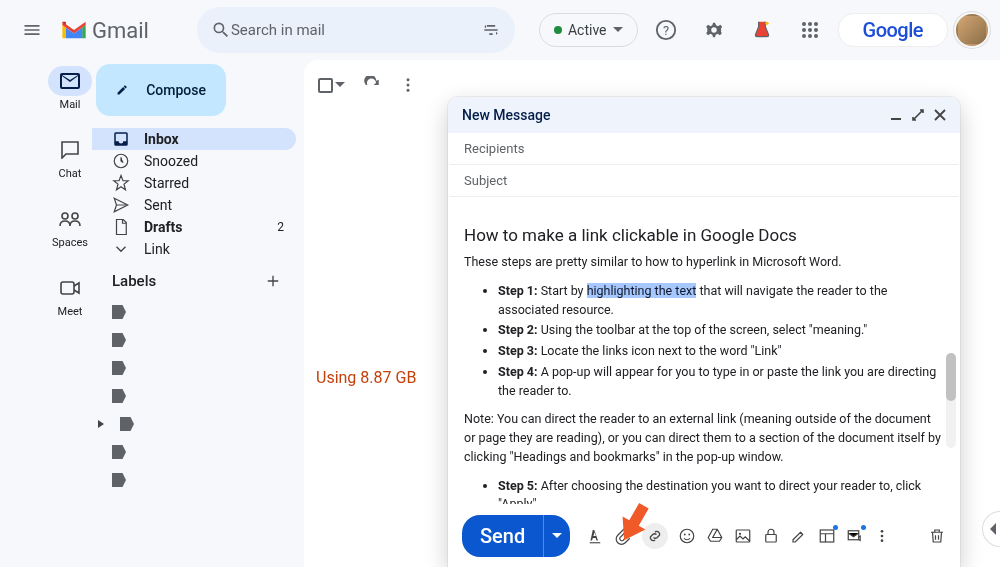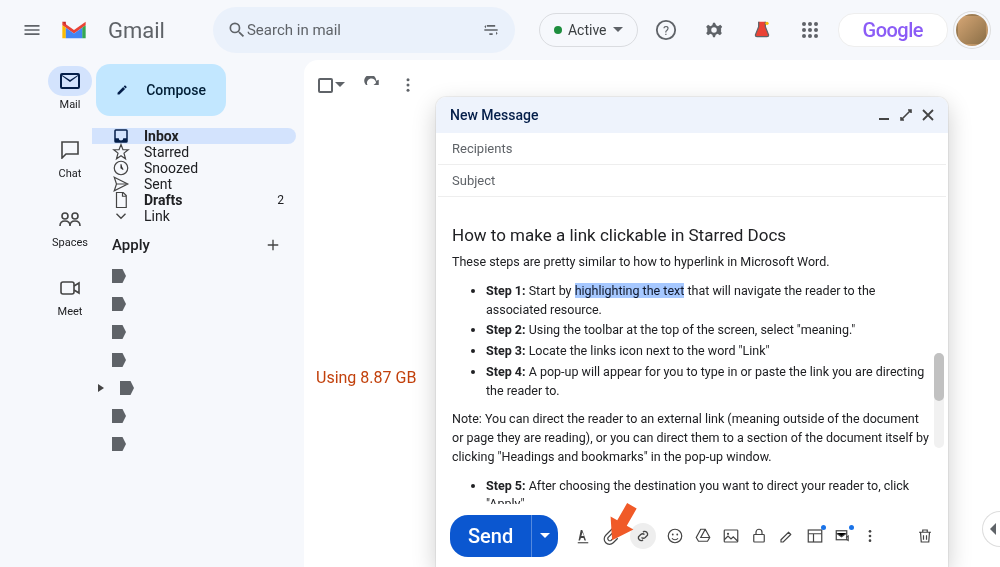--- a/index.html
+++ b/index.html
@@ -1,57 +1,57 @@
 <!DOCTYPE html>
 <html><head>
 <meta charset="utf-8">
 <style>
 * { box-sizing: border-box; margin: 0; padding: 0; font-family: 'Google Sans', Roboto, Arial, sans-serif; }
 body { background: #f6f8fc; width: 1000px; height: 567px; overflow: hidden; position: relative; }
 
 .header { display: flex; align-items: center; height: 60px; padding: 0 12px; gap: 8px; }
 .hamburger { width: 40px; height: 40px; border-radius: 50%; display: flex; align-items: center; justify-content: center; cursor: pointer; }
-.logo { display: flex; align-items: center; gap: 20px; margin-right: 40px; }
+.logo { display: flex; align-items: center; gap: 4px; margin-right: 40px; }
 .logo-text { font-size: 22px; color: #5f6368; font-weight: 400; }
 .search-bar { flex: 1; max-width: 580px; background: #eaf1fb; border-radius: 28px; height: 46px; display: flex; align-items: center; padding: 0 14px; color: #5f6368; gap: 0; margin-right: 16px; }
 .search-bar input { border: none; background: transparent; flex: 1; font-size: 15px; outline: none; color: #1f1f1f; }
 .search-bar input::placeholder { color: #5f6368; }
 .status-chip { border: 1px solid #dadce0; border-radius: 18px; height: 34px; padding: 0 14px; display: flex; align-items: center; gap: 6px; font-size: 14px; color: #3c4043; }
 .status-dot { width: 8px; height: 8px; background: #1e8e3e; border-radius: 50%; }
 .header-icons { display: flex; align-items: center; gap: 8px; }
 .icon-btn { width: 40px; height: 40px; border-radius: 50%; display: flex; align-items: center; justify-content: center; cursor: pointer; color: #5f6368; }
-.google-logo { font-size: 20px; font-weight: 500; letter-spacing: -0.5px; color: #8b5cf6; padding: 4px 24px; background: #fff; border-radius: 16px; border: 1px solid #eee; }
+.google-logo { font-size: 20px; font-weight: 500; letter-spacing: -0.5px; color: #1d4ed8; padding: 4px 24px; background: #fff; border-radius: 16px; border: 1px solid #eee; }
 .avatar { width: 32px; height: 32px; border-radius: 50%; background: linear-gradient(135deg, #d4a574, #8b6f47); border: 2px solid transparent; box-shadow: 0 0 0 2px #f6f8fc, 0 0 0 3px #ddd; }
 
 .body-wrap { display: flex; height: calc(100% - 60px); }
 
 .rail { width: 60px; display: flex; flex-direction: column; align-items: flex-end; padding-top: 6px; gap: 24px; margin-left: 32px; }
 .rail-item { display: flex; flex-direction: column; align-items: center; gap: 2px; font-size: 11px; color: #202124; cursor: pointer; }
 .rail-icon { width: 44px; height: 30px; border-radius: 15px; display: flex; align-items: center; justify-content: center; }
 .rail-icon.active { background: #d3e3fd; }
 
 .sidebar { width: 212px; padding: 4px 8px 0 0; }
 .compose-btn { background: #c2e7ff; border-radius: 14px; padding: 16px 20px; display: flex; align-items: center; gap: 18px; font-size: 14px; font-weight: 500; color: #001d35; cursor: pointer; margin-bottom: 12px; margin-left: 4px; width: 130px; }
 .folder-list { list-style: none; }
-.folder-item { display: flex; align-items: center; gap: 14px; padding: 4px 12px 4px 20px; border-radius: 0 16px 16px 0; font-size: 14px; color: #202124; cursor: pointer; height: 16px; }
+.folder-item { display: flex; align-items: center; gap: 14px; padding: 4px 12px 4px 20px; border-radius: 0 16px 16px 0; font-size: 14px; color: #202124; cursor: pointer; height: 22px; }
 .folder-item.active { background: #d3e3fd; font-weight: 700; }
 .folder-item .count { margin-left: auto; font-size: 12px; }
 .folder-item.bold-name .name { font-weight: 700; }
 .labels-header { display: flex; align-items: center; justify-content: space-between; padding: 12px 14px 8px 20px; font-size: 15px; font-weight: 500; color: #202124; }
 .label-item { display: flex; align-items: center; gap: 14px; padding: 4px 12px 4px 20px; font-size: 14px; color: #202124; cursor: pointer; height: 28px; }
 .label-tag { width: 14px; height: 14px; background: #5f6368; clip-path: polygon(0 0, 75% 0, 100% 50%, 75% 100%, 0 100%); }
 
 .main { flex: 1; background: #fff; border-radius: 14px 0 0 0; margin-top: 0; position: relative; }
 .toolbar { display: flex; align-items: center; gap: 18px; padding: 16px 14px; color: #5f6368; }
 .checkbox-group { display: flex; align-items: center; gap: 2px; }
 .checkbox-box { width: 15px; height: 15px; border: 2px solid #5f6368; border-radius: 2px; }
 .storage-info { position: absolute; bottom: 180px; left: 12px; font-size: 16px; color: #c2410c; }
 
 
-.compose-window { position: absolute; right: 52px; bottom: 0; width: 512px; height: 470px; background: #fff; border-radius: 10px 10px 0 0; box-shadow: 0 8px 24px rgba(0,0,0,0.2), 0 0 0 1px rgba(0,0,0,0.05); display: flex; flex-direction: column; overflow: hidden; }
+.compose-window { position: absolute; right: 40px; bottom: 0; width: 512px; height: 470px; background: #fff; border-radius: 10px 10px 0 0; box-shadow: 0 8px 24px rgba(0,0,0,0.2), 0 0 0 1px rgba(0,0,0,0.05); display: flex; flex-direction: column; overflow: hidden; }
 .compose-header { background: #eef3fc; padding: 10px 14px; display: flex; align-items: center; font-size: 14px; color: #041e49; font-weight: 500; }
 .compose-header-actions { margin-left: auto; display: flex; gap: 10px; color: #444; }
 .compose-field { padding: 8px 14px; border-bottom: 1px solid #eee; font-size: 13px; color: #5f6368; margin: 0 2px; }
 .compose-body { flex: 1; padding: 14px 16px; font-size: 13px; color: #202124; overflow: hidden; position: relative; }
 .compose-body h2 { font-size: 17px; font-weight: 400; margin: 14px 0 8px; color: #202124; }
 .compose-body p { margin-bottom: 10px; font-size: 12.5px; line-height: 1.5; }
 .compose-body ul { padding-left: 34px; margin-bottom: 10px; }
 .compose-body li { font-size: 12.5px; line-height: 1.5; margin-bottom: 2px; }
 .highlight { background: #a6c8ff; }
 .link-text { color: #0f172a; }
@@ -193,53 +193,53 @@
     </div>
     <ul class="folder-list">
       <li class="folder-item active">
         <svg width="18" height="18" viewBox="0 0 24 24">
             <path fill="#041e49" d="M19 3H5a2 2 0 00-2 2v14a2 2 0 002 2h14a2 2 0 002-2V5a2 2 0 00-2-2zm0 12h-4a3 3 0 01-6 0H5V5h14v10z"></path>
           </svg>
         <span class="name">Inbox</span>
       </li>
       <li class="folder-item">
         <svg width="18" height="18" viewBox="0 0 24 24">
-            <path fill="none" stroke="#444" stroke-width="1.6" d="M12 2l2.6 7h7l-5.6 4.5 2 7.5L12 17l-6 4 2-7.5L2.4 9h7z"></path>
-          </svg>
-        <span class="name">Starred</span>
-      </li>
-      <li class="folder-item">
-        <svg width="18" height="18" viewBox="0 0 24 24">
             <circle cx="12" cy="12" r="9" fill="none" stroke="#444" stroke-width="1.6"></circle>
             <path stroke="#444" stroke-width="1.6" d="M12 7v5l3 2"></path>
           </svg>
         <span class="name">Snoozed</span>
       </li>
       <li class="folder-item">
         <svg width="18" height="18" viewBox="0 0 24 24">
+            <path fill="none" stroke="#444" stroke-width="1.6" d="M12 2l2.6 7h7l-5.6 4.5 2 7.5L12 17l-6 4 2-7.5L2.4 9h7z"></path>
+          </svg>
+        <span class="name">Starred</span>
+      </li>
+      <li class="folder-item">
+        <svg width="18" height="18" viewBox="0 0 24 24">
             <path fill="none" stroke="#444" stroke-width="1.6" d="M3 3l18 9-18 9 3-9-3-9zm3 9h12"></path>
           </svg>
         <span class="name">Sent</span>
       </li>
       <li class="folder-item bold-name">
         <svg width="18" height="18" viewBox="0 0 24 24">
             <path fill="none" stroke="#444" stroke-width="1.6" d="M6 2h9l4 4v16H6zM14 2v5h5"></path>
           </svg>
         <span class="name">Drafts</span>
         <span class="count">2</span>
       </li>
       <li class="folder-item">
         <svg width="18" height="18" viewBox="0 0 24 24">
             <path fill="none" stroke="#444" stroke-width="1.8" d="M6 9l6 6 6-6"></path>
           </svg>
         <span class="name">Link</span>
       </li>
     </ul>
     <div class="labels-header">
-      <span>Apply</span>
+      <span>Labels</span>
       <svg width="18" height="18" viewBox="0 0 24 24">
           <path stroke="#444" stroke-width="1.8" d="M12 5v14M5 12h14"></path>
         </svg>
     </div>
     <div>
       <div class="label-item">
           <span class="label-tag"></span>
         </div>
       <div class="label-item">
           <span class="label-tag"></span>
@@ -297,21 +297,21 @@
           <path stroke="#444" stroke-width="1.6" fill="none" d="M1 11L6 6M11 1L6 6M8 1h3v3M4 11H1V8"></path>
         </svg>
       <svg width="12" height="12" viewBox="0 0 12 12">
           <path stroke="#444" stroke-width="1.8" d="M1 1l10 10M11 1L1 11"></path>
         </svg>
     </div>
   </div>
   <div class="compose-field">Recipients</div>
   <div class="compose-field">Subject</div>
   <div class="compose-body">
-    <h2>How to make a link clickable in Starred Docs</h2>
+    <h2>How to make a link clickable in Google Docs</h2>
     <p>These steps are pretty similar to how to hyperlink in Microsoft Word.</p>
     <ul>
       <li><b>Step 1:</b> <span>Start by </span><span class="highlight link-text">highlighting the text</span><span> that will navigate the reader to the associated resource.</span></li>
       <li><b>Step 2:</b> <span>Using the toolbar at the top of the screen, select "meaning."</span></li>
       <li><b>Step 3:</b> <span>Locate the links icon next to the word "Link"</span></li>
       <li><b>Step 4:</b> <span>A pop-up will appear for you to type in or paste the link you are directing the reader to.</span></li>
     </ul>
     <p>Note: You can direct the reader to an external link (meaning outside of the document or page they are reading), or you can direct them to a section of the document itself by clicking "Headings and bookmarks" in the pop-up window.</p>
     <ul>
       <li><b>Step 5:</b> <span>After choosing the destination you want to direct your reader to, click "Apply"</span></li>

